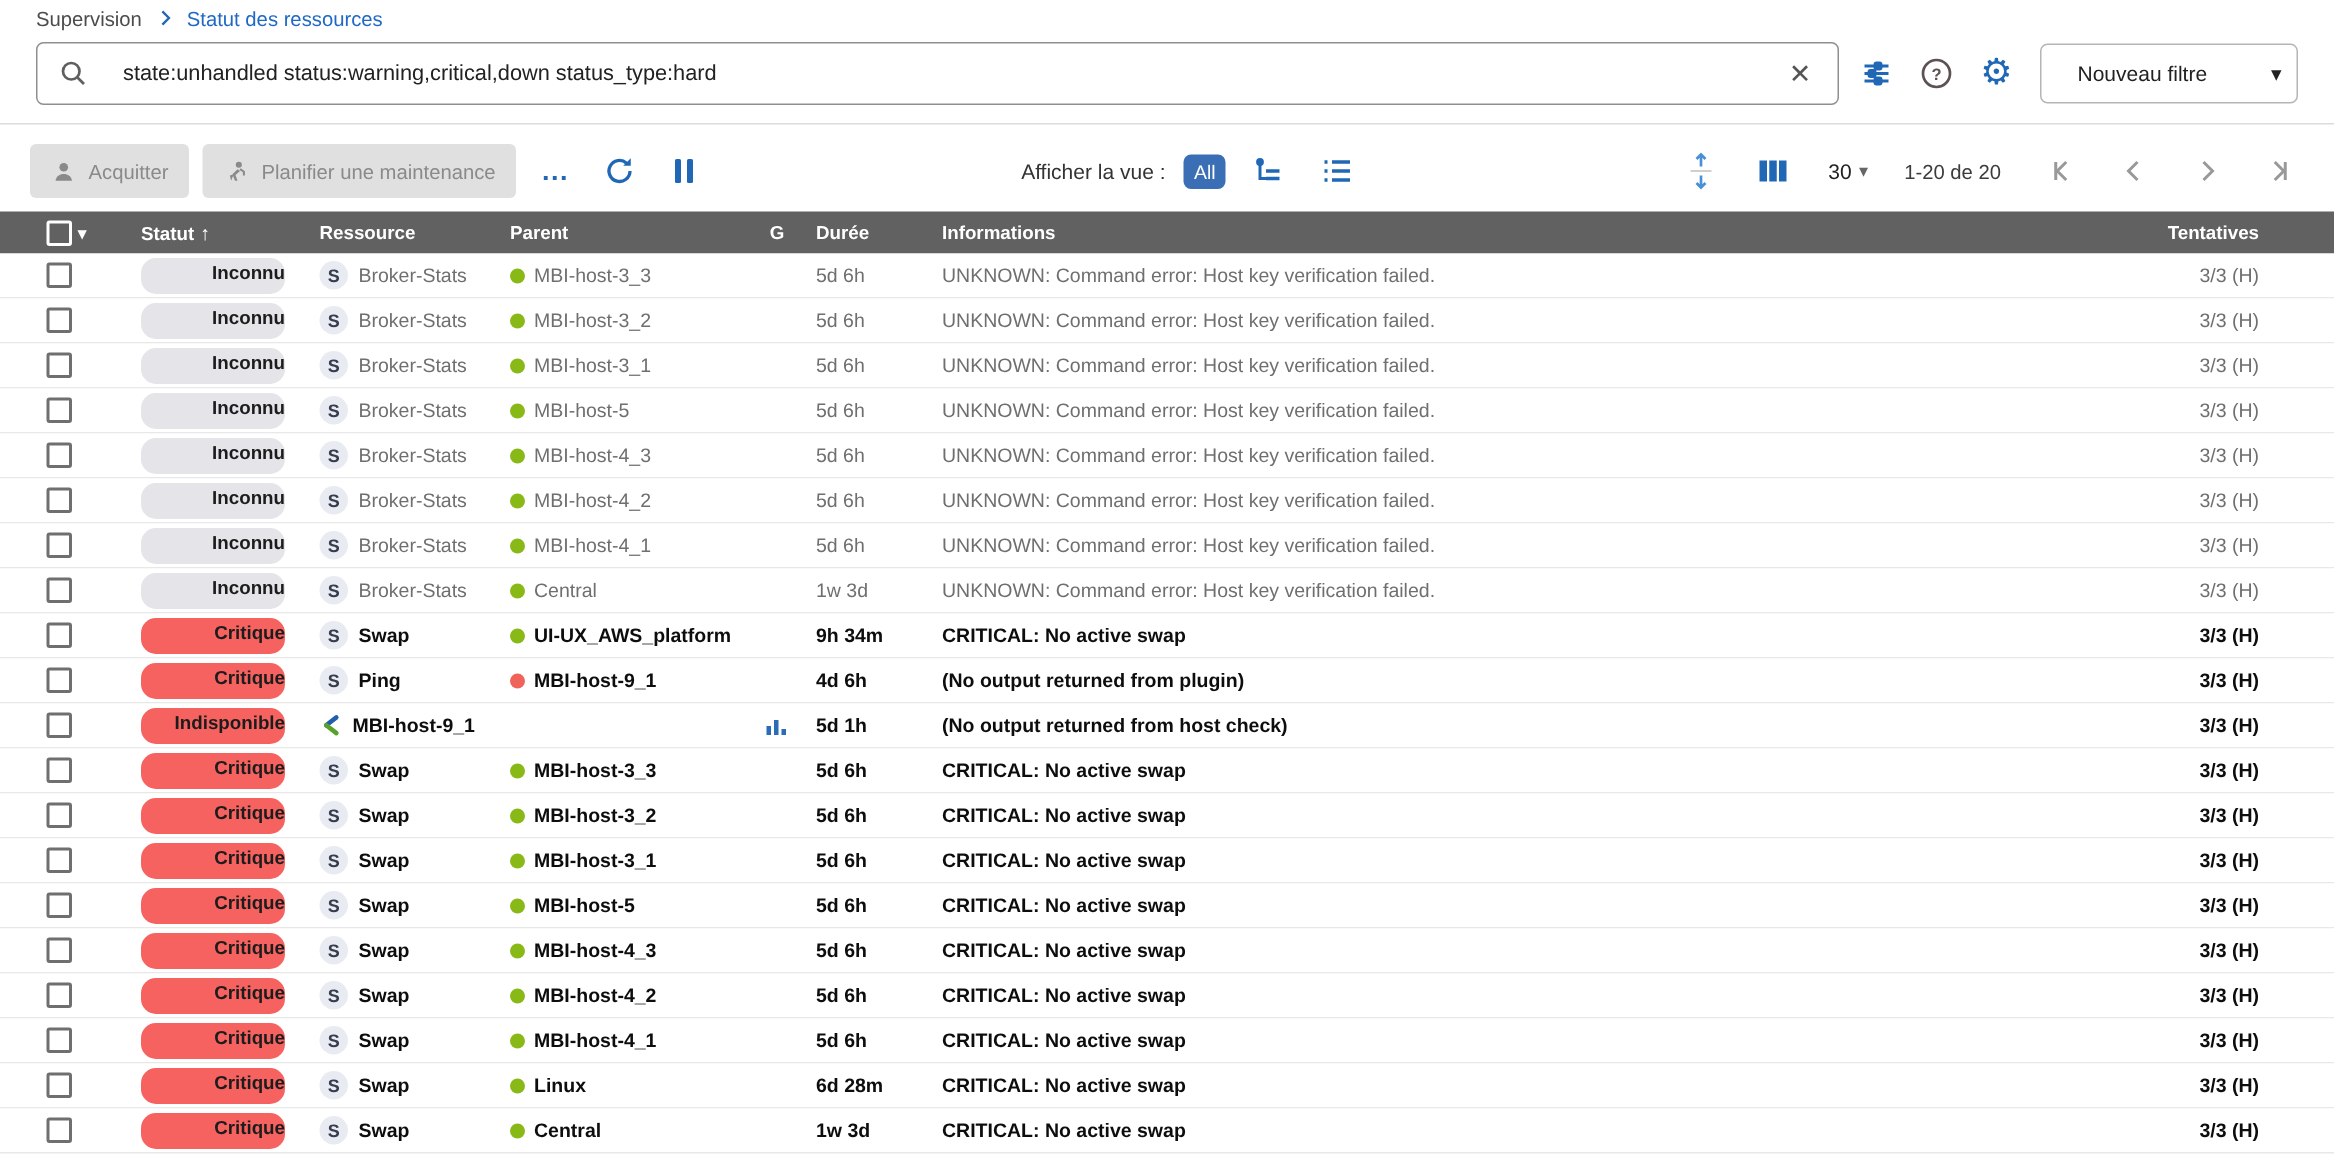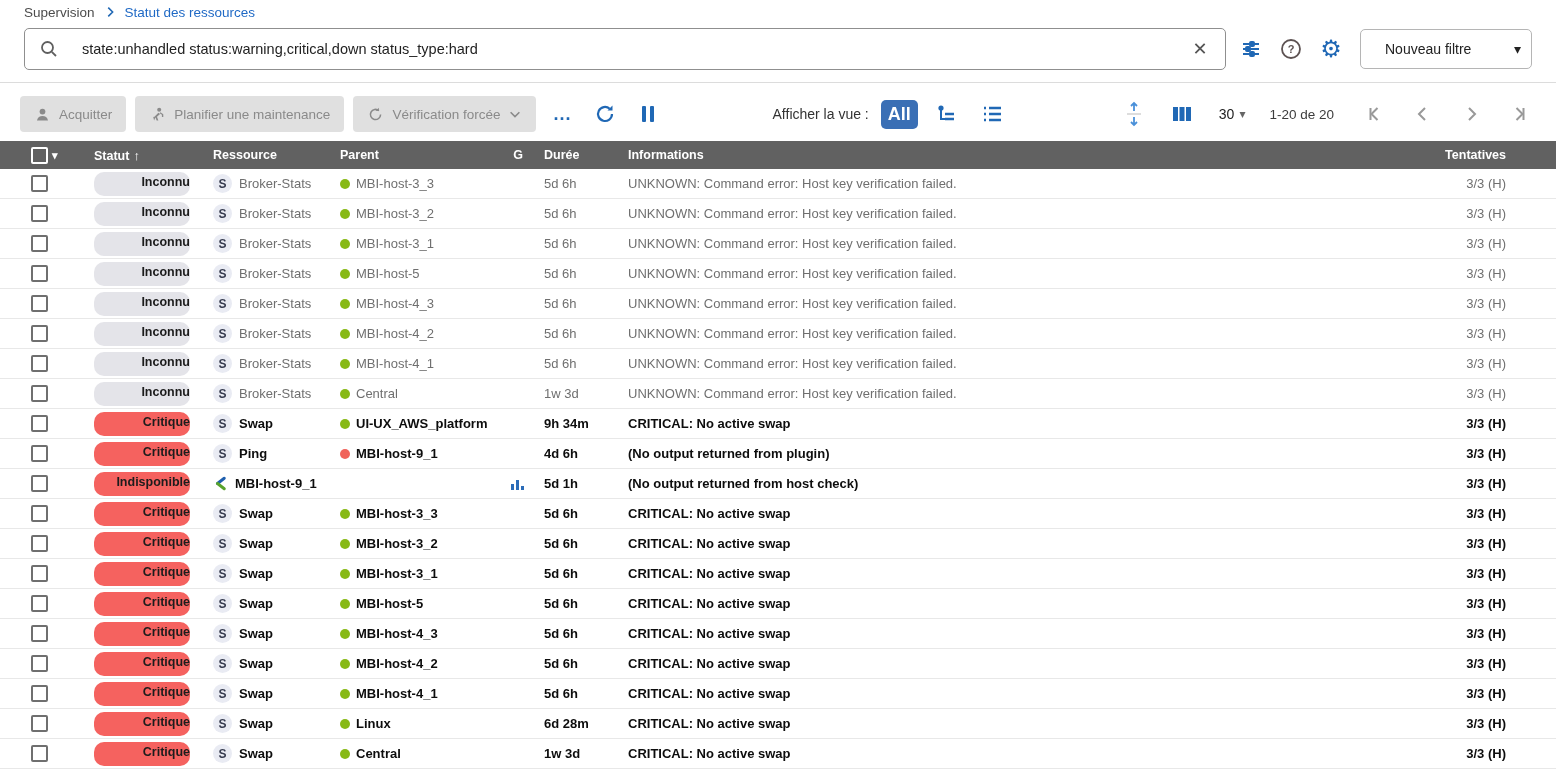--- a/index.html
+++ b/index.html
@@ -30,21 +30,21 @@
   .tb-left { display:flex; align-items:center; gap:9px; }
   .tb-btn { display:flex; align-items:center; gap:8px; background:#e0e0e0; color:#8a8a8a; border:none; border-radius:4px; height:36px; padding:0 14px; font-size:13.5px; font-family:"Liberation Sans", sans-serif; cursor:default;text-align:center; }
   .tb-btn svg { flex:none; }
   .more-dots { color:#2068b5; font-size:18px; font-weight:bold; letter-spacing:1px; padding:0 8px; cursor:pointer; }
   .tb-iconbtn { display:flex; align-items:center; justify-content:center; width:34px; height:34px; cursor:pointer; }
   .pause-icon { display:flex; gap:4px; }
   .pause-icon i { display:block; width:4px; height:16px; background:#2068b5; border-radius:1px; }
 
   .view-group { display:flex; align-items:center; gap:12px; margin-left:auto; }
   .view-label { font-size:14px; color:#333; }
-  .all-btn { background:#3a6fb5; color:#fff; font-size:18px; border-radius:5px; padding:4px 7px; cursor:pointer;font-weight:bold; }
+  .all-btn { background:#3a6fb5; color:#fff; font-size:13px; border-radius:5px; padding:4px 7px; cursor:pointer; }
 
   .right-group { display:flex; align-items:center; gap:14px; margin-left:auto; }
   .pagesize { display:flex; align-items:center; gap:5px; font-size:14px; color:#222; cursor:pointer; margin-left:6px; }
   .range-label { font-size:13.5px; color:#3c3c3c; margin:0 10px; }
   .pg-btn { display:flex; align-items:center; justify-content:center; width:34px; height:34px; cursor:pointer; }
 
   
   .table { width:1556px; margin-top:4px; font-size:13px; }
   .thead { display:flex; align-items:center; height:28px; background:#616161; color:#fff; font-weight:bold; font-size:12.5px; }
   .row { display:flex; align-items:center; height:30px; border-bottom:1px solid #e8e8e8; background:#fff; cursor:pointer; }
@@ -140,30 +140,20 @@
       <span>Acquitter</span>
     </button>
     <button class="tb-btn">
       <svg width="17" height="17" viewBox="0 0 20 20">
           <circle cx="12" cy="4.5" r="2.4" fill="#8a8a8a"></circle>
           <path d="M11 8l-4 4 2 5h2l-1.6-4.4L13 9.5zM6 17l2-5-3 1z" fill="#8a8a8a"></path>
           <path d="M13 8l3 2v3" stroke="#8a8a8a" stroke-width="1.6" fill="none"></path>
         </svg>
       <span>Planifier une maintenance</span>
     </button>
-    <button class="tb-btn">
-      <svg width="17" height="17" viewBox="0 0 20 20">
-          <path d="M16 10a6 6 0 1 1-2-4.5" fill="none" stroke="#8a8a8a" stroke-width="1.8"></path>
-          <path d="M14 2v4h-4z" fill="#8a8a8a"></path>
-        </svg>
-      <span>Vérification forcée</span>
-      <svg width="14" height="14" viewBox="0 0 16 16">
-          <path d="M3 6l5 5 5-5" fill="none" stroke="#8a8a8a" stroke-width="1.8"></path>
-        </svg>
-    </button>
     <span class="more-dots">...</span>
     <span class="tb-iconbtn">
       <svg width="22" height="22" viewBox="0 0 22 22">
           <path d="M18 11a7 7 0 1 1-2.3-5.2" fill="none" stroke="#2068b5" stroke-width="2.2"></path>
           <path d="M18.5 2.5v5h-5z" fill="#2068b5"></path>
         </svg>
     </span>
     <span class="tb-iconbtn pause-icon">
         <i></i>
         <i></i>

